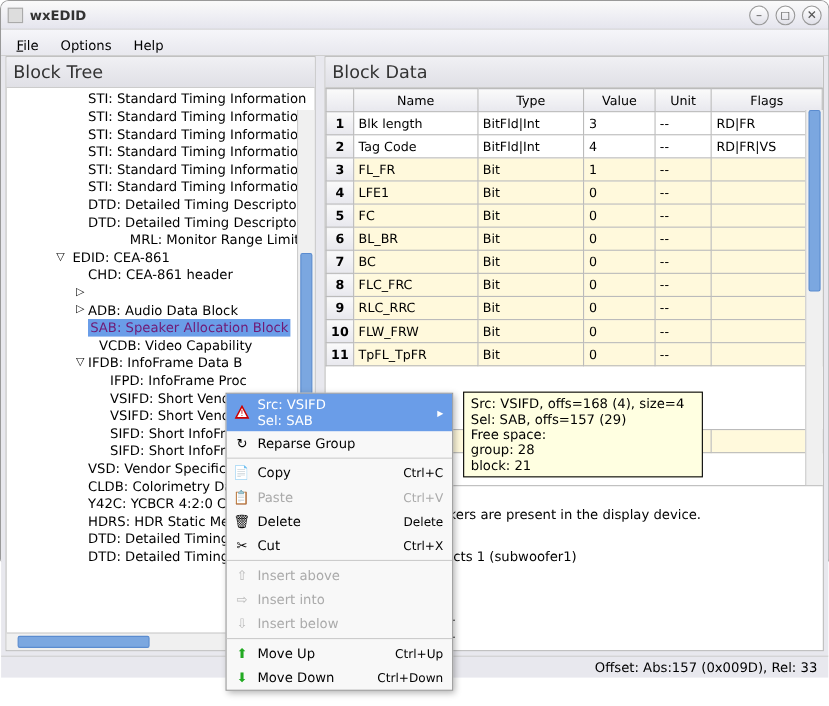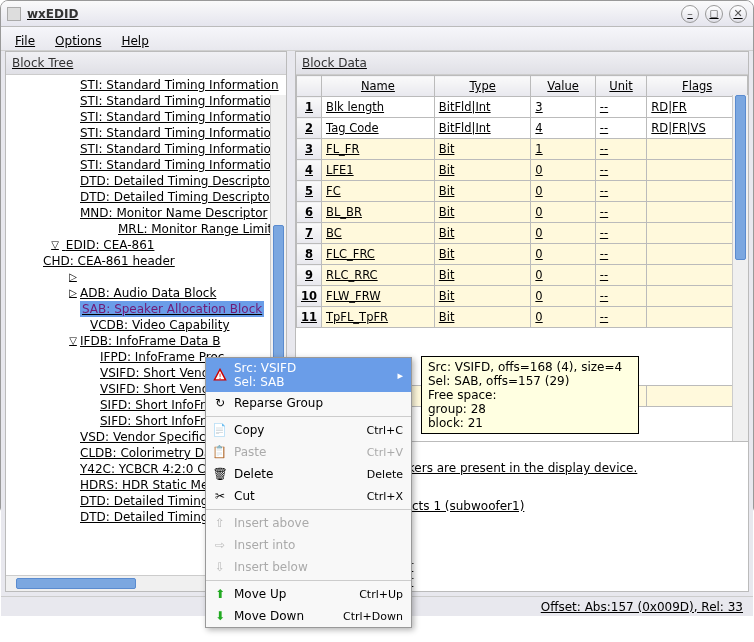--- a/index.html
+++ b/index.html
@@ -1,31 +1,31 @@
 <!DOCTYPE html>
 <html><head>
 <meta charset="utf-8">
 <style>
   * { box-sizing: border-box; margin: 0; padding: 0; }
   body { font-family: "DejaVu Sans", Tahoma, sans-serif; font-size: 12px; background: #fff; width: 754px; height: 642px; overflow: hidden; }
-  .window { width: 754px; height: 512px; background: #eeeef2; border: 1px solid #999; border-radius: 8px 8px 4px 4px; text-decoration: underline;  }
+  .window { width: 754px; height: 512px; background: #eeeef2; border: 1px solid #999; border-radius: 8px 8px 4px 4px;  }
   .titlebar { height: 26px; background: linear-gradient(#fafafa,#e5e5ee); border-bottom: 1px solid #bbb; border-radius: 7px 7px 0 0; display: flex; align-items: center; padding: 0 6px; }
   .title-icon { width: 14px; height: 14px; background: #ddd; border: 1px solid #aaa; margin-right: 6px; }
   .titlebar .title { font-weight: bold; color: #333; }
   .winbtns { margin-left: auto; display: flex; gap: 6px; }
   .winbtn { width: 18px; height: 18px; background: linear-gradient(#fff,#e0e0e8); border: 1px solid #999; border-radius: 50%; font-size: 11px; display: flex; align-items: center; justify-content: center; color: #555;}
   .menubar { height: 24px; background: linear-gradient(#f6f6fa,#e8e8ee); display: flex; align-items: flex-end; padding: 0 4px; border-bottom: 1px solid #cfcfcf; }
   .menubar .mitem { padding: 2px 10px; }
   .mitem .ul { text-decoration: underline; }
   .tabbar { height: 28px; display: flex; align-items: flex-end; padding: 4px 6px 0 6px; background: #e8e8ee; }
   .tab { padding: 5px 12px 4px; border: 1px solid #b0b0b0; border-bottom: 1px solid #fff; background: #fff; border-radius: 4px 4px 0 0; margin-right: 2px; color: #222;}
   .tab.inactive { background: #efefef; border-bottom: 1px solid #b0b0b0; color:#444;}
   .content { display: flex; height: 545px; background: #e8e8ee; }
   .panel { background: #fff; border: 1px solid #bbb; margin: 0 4px 4px 4px; display: flex; flex-direction: column; }
-  .panel-title { background: linear-gradient(#f0f0f4,#e0e0e6); padding: 4px 6px; border-bottom: 1px solid #ccc; font-size: 12px; color:#333;}
+  .panel-title { background: linear-gradient(#f0f0f4,#e0e0e6); padding: 4px 6px; border-bottom: 1px solid #ccc; font-size: 16px; color:#333;}
   .left { width: 282px; }
   .right { flex: 1; display: flex; flex-direction: column; }
   .tree { flex: 1; overflow: hidden; padding: 2px 0; position:relative; line-height:16px;}
   .tree-indent { display:flex; align-items:center; white-space:nowrap; padding-left: 38px; height:16px;}
   .tree .arrow { width: 14px; text-align: center; font-size: 10px; display:inline-block;}
   .tree .selected { background: #6a9de8; color: #701a75; display:inline-block; padding:0 2px;}
   .grid { flex: 1; position: relative; }
   table.data { border-collapse: collapse; width: 100%; font-size:11.5px;}
   table.data th, table.data td { border: 1px solid #bbb; padding: 3px 4px; text-align: left; }
   table.data th { background: linear-gradient(#fafafa,#e8e8ee); font-weight:normal; text-align:center;}
@@ -89,28 +89,25 @@
           </div>
         <div class="tree-indent" style="padding-left:74px">
             <span>STI: Standard Timing Information</span>
           </div>
         <div class="tree-indent" style="padding-left:74px">
             <span>DTD: Detailed Timing Descriptor</span>
           </div>
         <div class="tree-indent" style="padding-left:74px">
             <span>DTD: Detailed Timing Descriptor</span>
           </div>
-        <div class="tree-indent" style="padding-left:74px">
-            <span>MND: Monitor Name Descriptor</span>
-          </div>
         <div class="tree-indent" style="padding-left:112px">
             <span>MRL: Monitor Range Limits</span>
           </div>
         <div class="tree-indent" style="padding-left:42px"><span class="arrow">▽</span>&nbsp;<span>EDID: CEA-861</span></div>
-        <div class="tree-indent" style="padding-left:37px">
+        <div class="tree-indent" style="padding-left:74px">
             <span>CHD: CEA-861 header</span>
           </div>
         <div class="tree-indent" style="padding-left:60px">
             <span class="arrow">▷</span>
           </div>
         <div class="tree-indent" style="padding-left:60px">
             <span class="arrow">▷</span>
             <span>ADB: Audio Data Block</span>
           </div>
         <div class="tree-indent" style="padding-left:74px">

